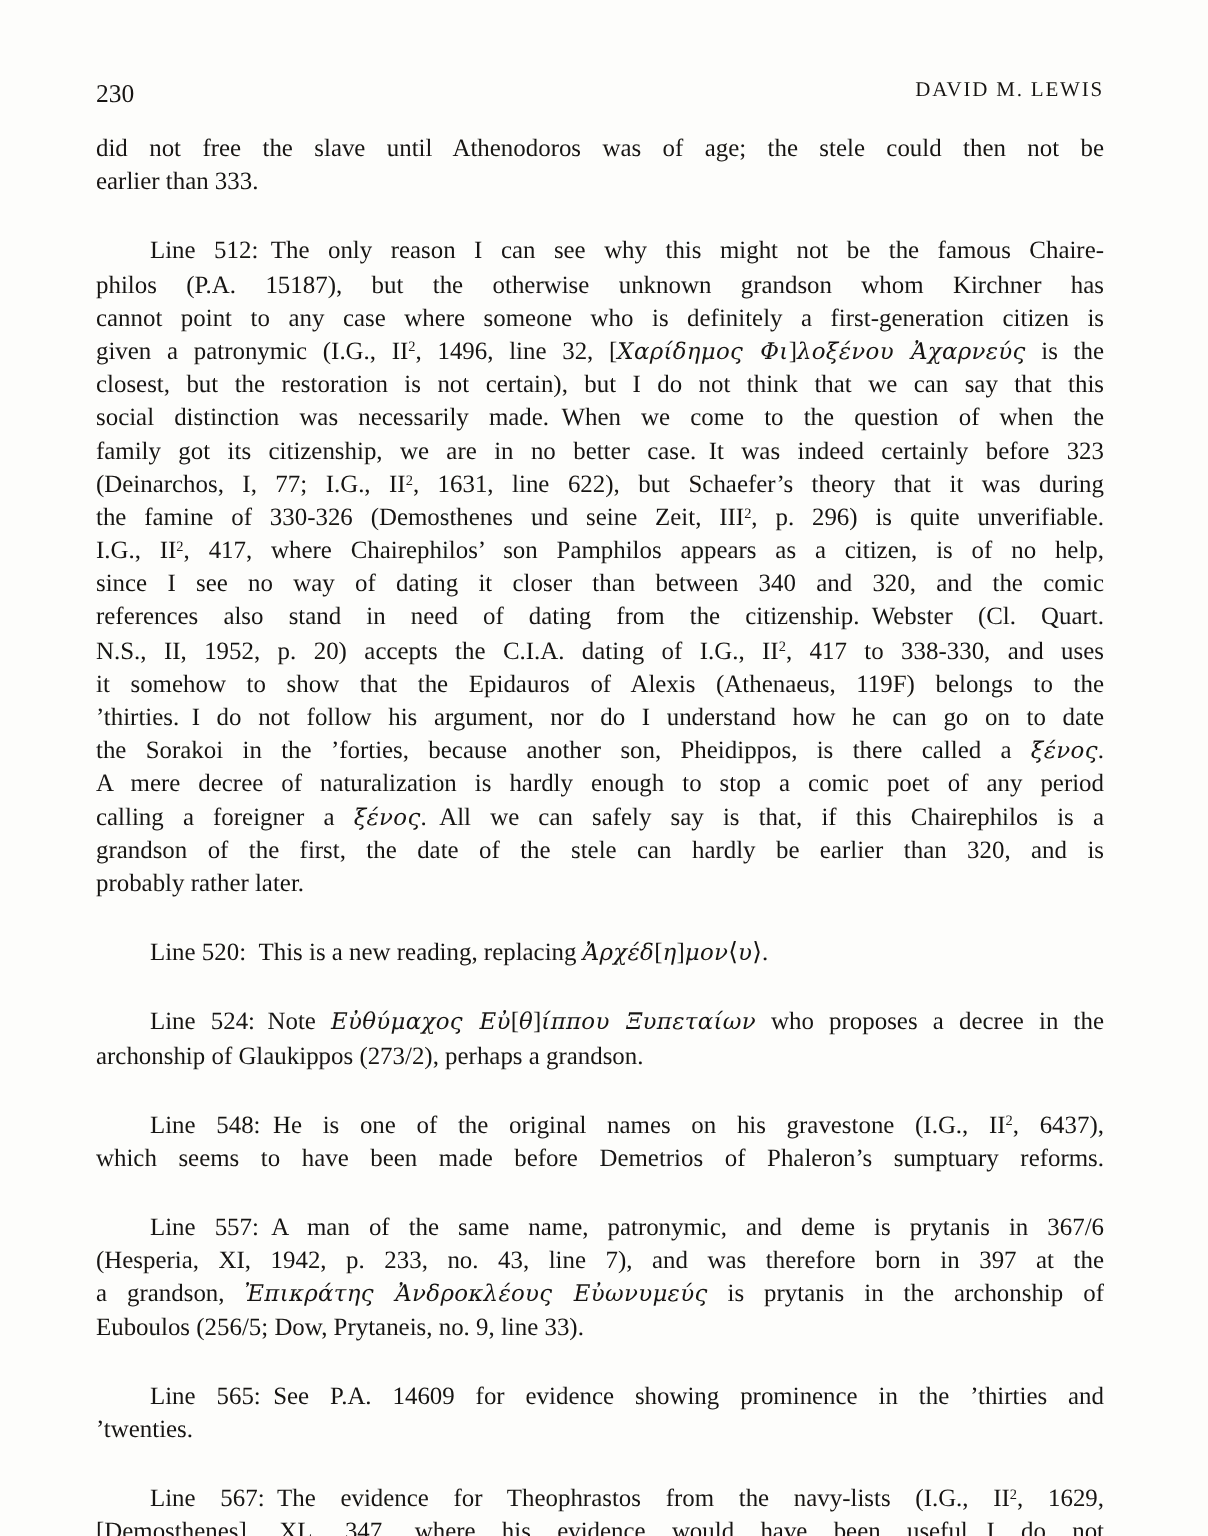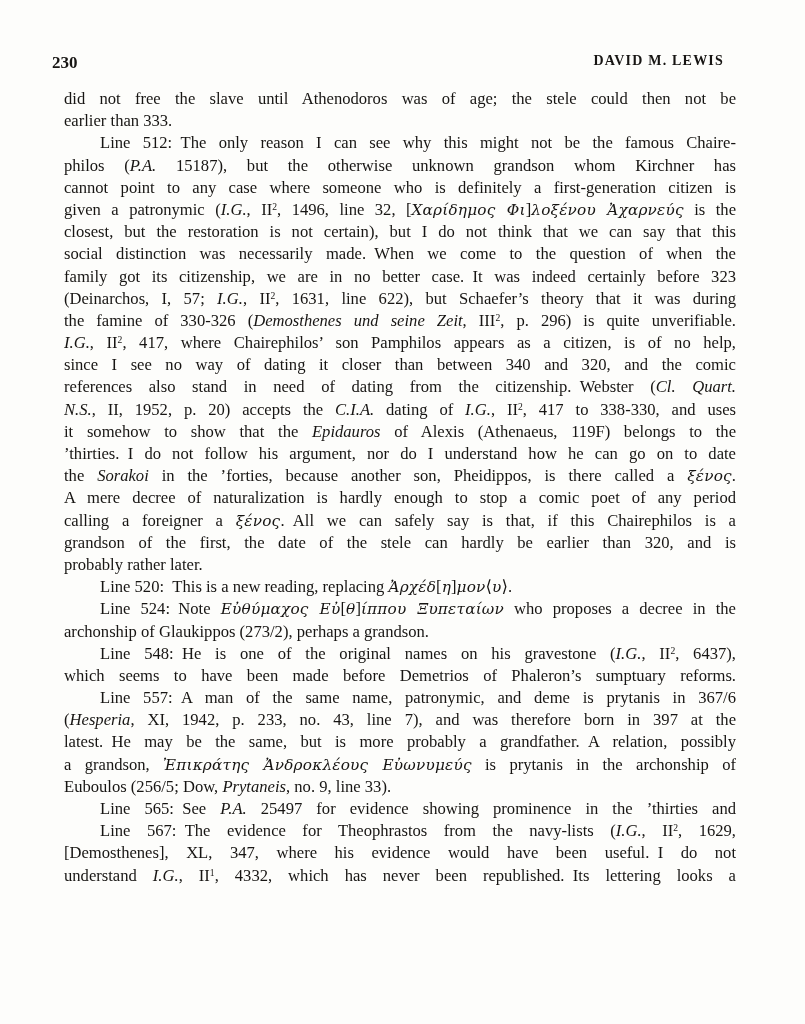--- a/index.html
+++ b/index.html
@@ -15,24 +15,23 @@
     font-family: "Liberation Serif", "DejaVu Serif", serif;
     color: #171513;
   }
   .page {
     position: absolute;
     inset: 0;
   }
   .running-header {
     position: absolute;
     top: 53px;
-    left: 52px;
+    left: 64px;
     width: 672px;
     height: 20px;
-    font-weight: bold;
   }
   .pageno {
     position: absolute;
     left: 0;
     top: 0;
     font-size: 17px;
   }
   .head {
     position: absolute;
     left: 0;
@@ -54,23 +53,23 @@
     height: 22.2px;
     overflow: hidden;
     white-space: normal;
   }
   .tl.j {
     text-align: justify;
     text-align-last: justify;
   }
   .tl.ind {
     text-indent: 36px;
+    margin-top: 24px;
   }
   .i {
-    font-style: italic;
   }
   .g {
     font-style: italic;
     font-family: "DejaVu Serif", serif;
     font-size: 0.92em;
     letter-spacing: 0.2px;
   }
   sup.s {
     font-size: 0.58em;
     line-height: 0;
@@ -90,41 +89,41 @@
   <main class="body-text" id="body-text">
       <div class="tl j"><span>did not free the slave until Athenodoros was of age; the stele could then not be</span></div>
       <div class="tl"><span>earlier than 333.</span></div>
       <div class="tl j ind"><span>Line 512: The only reason I can see why this might not be the famous Chaire-</span></div>
       <div class="tl j"><span>philos (</span><span class="i">P.A.</span><span> 15187), but the otherwise unknown grandson whom Kirchner has</span></div>
       <div class="tl j"><span>cannot point to any case where someone who is definitely a first-generation citizen is</span></div>
       <div class="tl j"><span>given a patronymic (</span><span class="i">I.G.</span><span>, II</span><sup class="s">2</sup><span>, 1496, line 32, [</span><span class="g">Χαρίδημος Φι</span><span>]</span><span class="g">λοξένου Ἀχαρνεύς</span><span> is the</span></div>
       <div class="tl j"><span>closest, but the restoration is not certain), but I do not think that we can say that this</span></div>
       <div class="tl j"><span>social distinction was necessarily made. When we come to the question of when the</span></div>
       <div class="tl j"><span>family got its citizenship, we are in no better case. It was indeed certainly before 323</span></div>
-      <div class="tl j"><span>(Deinarchos, I, 57; </span><span class="i">I.G.</span><span>, II</span><sup class="s">2</sup><span>, 1631, line 622), but Schaefer’s theory that it was during</span></div>
+      <div class="tl j"><span>(Deinarchos, I, 77; </span><span class="i">I.G.</span><span>, II</span><sup class="s">2</sup><span>, 1631, line 622), but Schaefer’s theory that it was during</span></div>
       <div class="tl j"><span>the famine of 330-326 (</span><span class="i">Demosthenes und seine Zeit</span><span>, III</span><sup class="s">2</sup><span>, p. 296) is quite unverifiable.</span></div>
       <div class="tl j"><span class="i">I.G.</span><span>, II</span><sup class="s">2</sup><span>, 417, where Chairephilos’ son Pamphilos appears as a citizen, is of no help,</span></div>
       <div class="tl j"><span>since I see no way of dating it closer than between 340 and 320, and the comic</span></div>
       <div class="tl j"><span>references also stand in need of dating from the citizenship. Webster (</span><span class="i">Cl. Quart.</span></div>
       <div class="tl j"><span class="i">N.S.</span><span>, II, 1952, p. 20) accepts the </span><span class="i">C.I.A.</span><span> dating of </span><span class="i">I.G.</span><span>, II</span><sup class="s">2</sup><span>, 417 to 338-330, and uses</span></div>
       <div class="tl j"><span>it somehow to show that the </span><span class="i">Epidauros</span><span> of Alexis (Athenaeus, 119F) belongs to the</span></div>
       <div class="tl j"><span>’thirties. I do not follow his argument, nor do I understand how he can go on to date</span></div>
       <div class="tl j"><span>the </span><span class="i">Sorakoi</span><span> in the ’forties, because another son, Pheidippos, is there called a </span><span class="g">ξένος</span><span>.</span></div>
       <div class="tl j"><span>A mere decree of naturalization is hardly enough to stop a comic poet of any period</span></div>
       <div class="tl j"><span>calling a foreigner a </span><span class="g">ξένος</span><span>. All we can safely say is that, if this Chairephilos is a</span></div>
       <div class="tl j"><span>grandson of the first, the date of the stele can hardly be earlier than 320, and is</span></div>
       <div class="tl"><span>probably rather later.</span></div>
       <div class="tl ind"><span>Line 520: This is a new reading, replacing </span><span class="g">Ἀρχέδ</span><span>[</span><span class="g">η</span><span>]</span><span class="g">μον</span><span>⟨</span><span class="g">υ</span><span>⟩.</span></div>
       <div class="tl j ind"><span>Line 524: Note </span><span class="g">Εὐθύμαχος Εὐ</span><span>[</span><span class="g">θ</span><span>]</span><span class="g">ίππου Ξυπεταίων</span><span> who proposes a decree in the</span></div>
       <div class="tl"><span>archonship of Glaukippos (273/2), perhaps a grandson.</span></div>
       <div class="tl j ind"><span>Line 548: He is one of the original names on his gravestone (</span><span class="i">I.G.</span><span>, II</span><sup class="s">2</sup><span>, 6437),</span></div>
       <div class="tl j"><span>which seems to have been made before Demetrios of Phaleron’s sumptuary reforms.</span></div>
       <div class="tl j ind"><span>Line 557: A man of the same name, patronymic, and deme is prytanis in 367/6</span></div>
       <div class="tl j"><span>(</span><span class="i">Hesperia</span><span>, XI, 1942, p. 233, no. 43, line 7), and was therefore born in 397 at the</span></div>
-      <div class="tl j"><span>latest. He may be the same, but is more probably a grandfather. A relation, possibly</span></div>
       <div class="tl j"><span>a grandson, </span><span class="g">Ἐπικράτης Ἀνδροκλέους Εὐωνυμεύς</span><span> is prytanis in the archonship of</span></div>
       <div class="tl"><span>Euboulos (256/5; Dow, </span><span class="i">Prytaneis</span><span>, no. 9, line 33).</span></div>
-      <div class="tl j ind"><span>Line 565: See </span><span class="i">P.A.</span><span> 25497 for evidence showing prominence in the ’thirties and</span></div>
+      <div class="tl j ind"><span>Line 565: See </span><span class="i">P.A.</span><span> 14609 for evidence showing prominence in the ’thirties and</span></div>
+      <div class="tl"><span>’twenties.</span></div>
       <div class="tl j ind"><span>Line 567: The evidence for Theophrastos from the navy-lists (</span><span class="i">I.G.</span><span>, II</span><sup class="s">2</sup><span>, 1629,</span></div>
       <div class="tl j"><span>[Demosthenes], XL, 347, where his evidence would have been useful. I do not</span></div>
       <div class="tl j"><span>understand </span><span class="i">I.G.</span><span>, II</span><sup class="s">1</sup><span>, 4332, which has never been republished. Its lettering looks a</span></div>
     </main>
 </div>
 
 </body></html>

